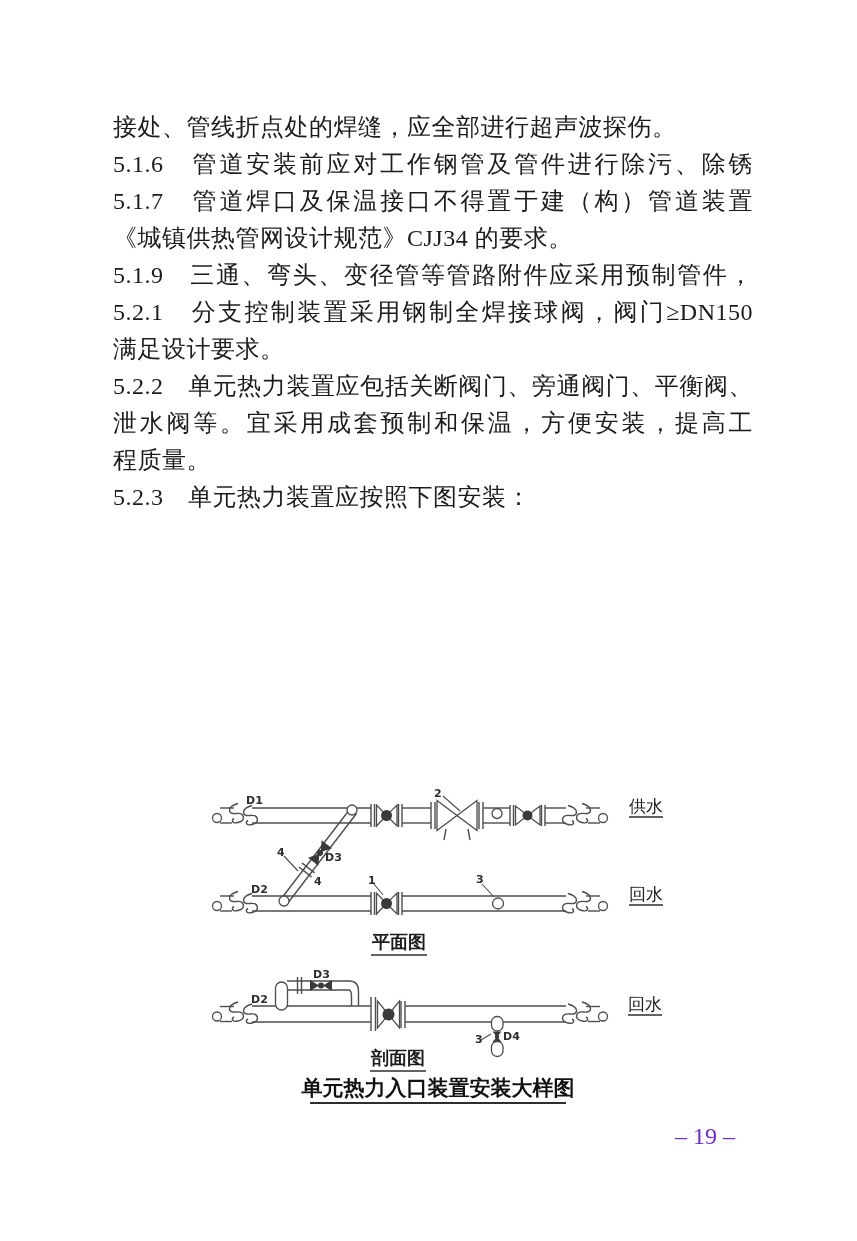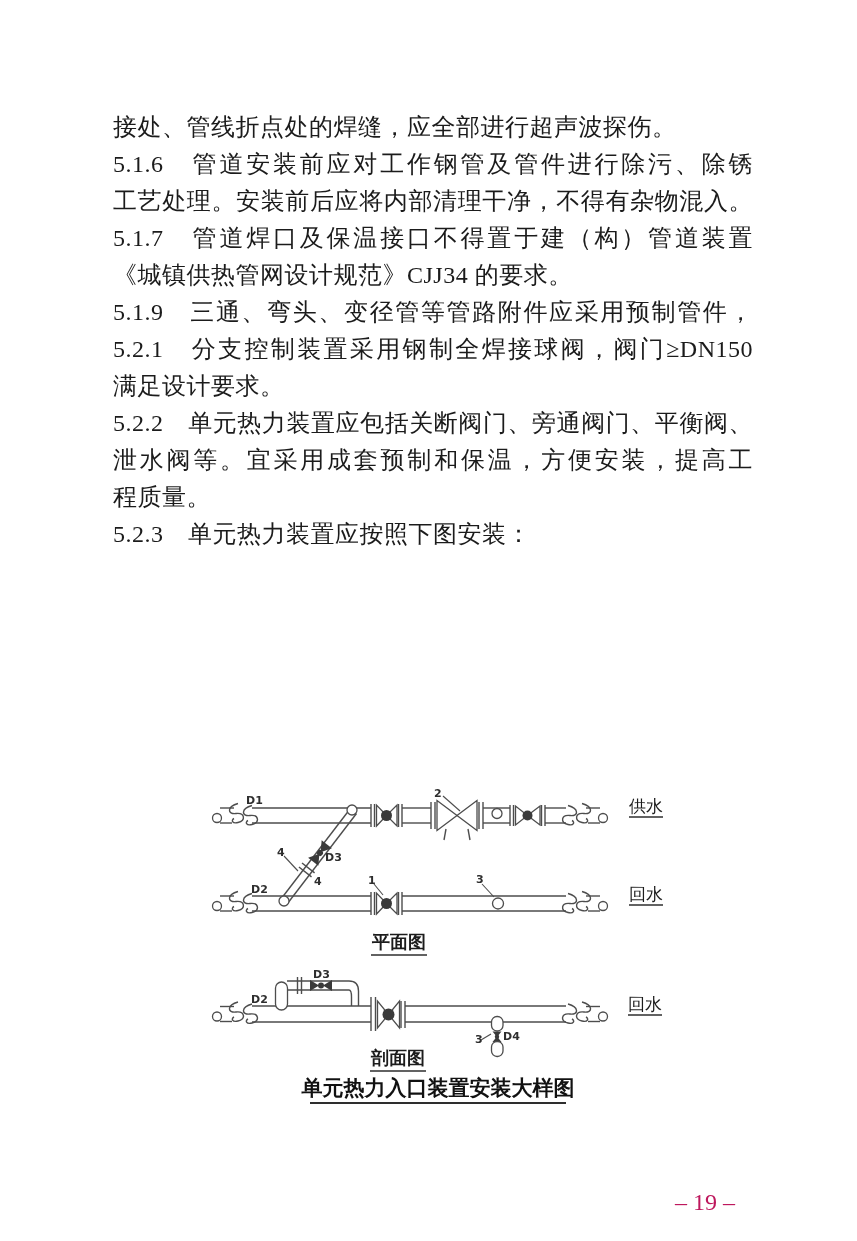--- a/index.html
+++ b/index.html
@@ -30,47 +30,46 @@
     text-align-last:justify;
   }
   .tline.heading{
     font-size:26px;
     font-weight:bold;
     letter-spacing:1px;
     margin-bottom:11px;
   }
   .pagenum{
     position:absolute;
-    left:650px;top:1186px;
+    left:650px;top:1120px;
     width:110px;height:32px;
     line-height:32px;
     text-align:center;
     font-size:24px;
-    color:#be185d;
+    color:#6d28d9;
   }
   svg.diagram{position:absolute;left:0;top:768px;}
   .pl{fill:none;stroke:#4d4d4d;stroke-width:1.4;}
   .pthin{fill:none;stroke:#4d4d4d;stroke-width:1.1;}
   .wf{fill:#ffffff;stroke:#4d4d4d;stroke-width:1.3;}
   .bk{fill:#3a3a3a;stroke:none;}
   .dlbl{font:bold 11px "DejaVu Sans","Liberation Sans",sans-serif;fill:#2e2e2e;}
   .dcjk{font:17px "Liberation Serif","DejaVu Serif",serif;fill:#1c1c1c;}
   .dcap{font:600 18px "Liberation Serif","DejaVu Serif",serif;fill:#1c1c1c;}
   .dtitle{font:bold 21px "Liberation Serif","DejaVu Serif",serif;fill:#111;}
   .ul{stroke:#2e2e2e;stroke-width:1.4;}
 </style>
 </head>
 <body>
 
 <div class="page">
 
   <div class="textblock">
     <div class="tline">接处、管线折点处的焊缝，应全部进行超声波探伤。</div>
     <div class="tline fill">5.1.6　管道安装前应对工作钢管及管件进行除污、除锈</div>
-    <div class="tline fill">工艺处理。安装前后应将内部清理干净，不得有杂物混入。</div>
     <div class="tline fill">5.1.7　管道焊口及保温接口不得置于建（构）管道装置</div>
     <div class="tline">《城镇供热管网设计规范》CJJ34 的要求。</div>
     <div class="tline fill">5.1.9　三通、弯头、变径管等管路附件应采用预制管件，</div>
     <div class="tline fill">5.2.1　分支控制装置采用钢制全焊接球阀，阀门≥DN150</div>
     <div class="tline">满足设计要求。</div>
     <div class="tline fill">5.2.2　单元热力装置应包括关断阀门、旁通阀门、平衡阀、</div>
     <div class="tline fill">泄水阀等。宜采用成套预制和保温，方便安装，提高工</div>
     <div class="tline">程质量。</div>
     <div class="tline">5.2.3　单元热力装置应按照下图安装：</div>
   </div>

